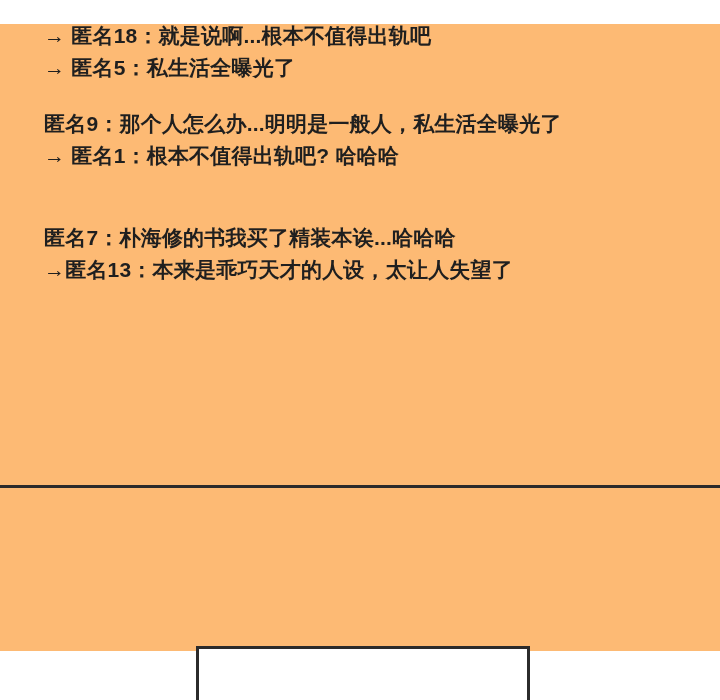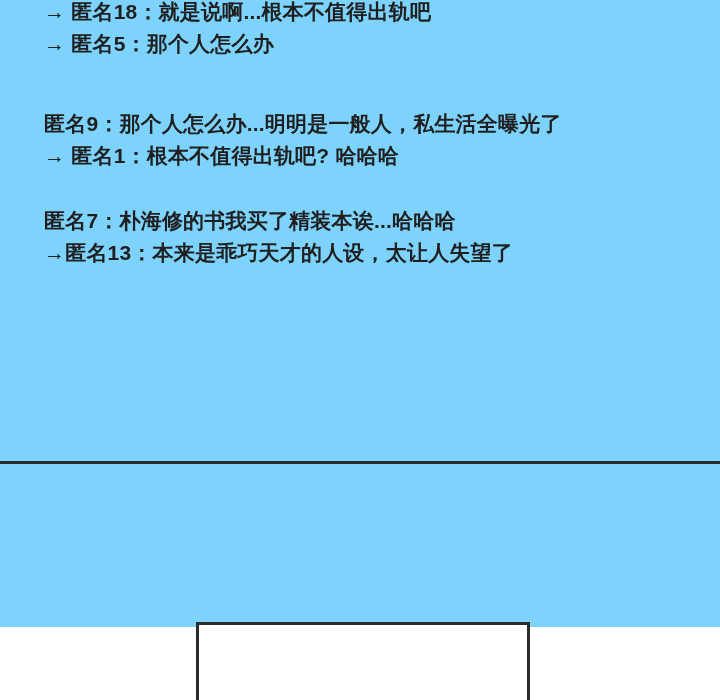--- a/index.html
+++ b/index.html
@@ -12,42 +12,43 @@
     height: 700px;
     position: relative;
     overflow: hidden;
     font-family: "Liberation Sans", "DejaVu Sans", sans-serif;
     color: #1a1a1a;
   }
   .page {
     position: relative;
     width: 720px;
     height: 627px;
-    background: #7dd3fc;
+    background: #fdba74;
+    margin-top: 24px;
   }
   .comment-block {
     position: absolute;
     left: 44px;
     width: 660px;
   }
   .line {
     font-size: 21px;
     line-height: 32px;
     white-space: nowrap;
     font-weight: 600;
     letter-spacing: 0.2px;
     color: #1f1f1f;
   }
   .line.reply {
     font-weight: 600;
   }
   
   #block-0 { top: -4px; }
-  #block-1 { top: 108px; }
-  #block-2 { top: 205px; }
+  #block-1 { top: 84px; }
+  #block-2 { top: 198px; }
 
   .divider {
     position: absolute;
     left: 0px;
     top: 461px;
     width: 720px;
     height: 3px;
     background: #2b2b2b;
   }
   .bottom-box {
@@ -62,21 +63,21 @@
     box-sizing: border-box;
   }
 </style>
 </head>
 <body>
 
 <div class="page">
 
   <div class="comment-block" id="block-0">
     <div class="line reply">→ 匿名18：就是说啊...根本不值得出轨吧</div>
-    <div class="line reply">→ 匿名5：那个人怎么办</div>
+    <div class="line reply">→ 匿名5：私生活全曝光了</div>
   </div>
 
   <div class="comment-block" id="block-1">
     <div class="line">匿名9：那个人怎么办...明明是一般人，私生活全曝光了</div>
     <div class="line reply">→ 匿名1：根本不值得出轨吧? 哈哈哈</div>
   </div>
 
   <div class="comment-block" id="block-2">
     <div class="line">匿名7：朴海修的书我买了精装本诶...哈哈哈</div>
     <div class="line reply">→匿名13：本来是乖巧天才的人设，太让人失望了</div>

